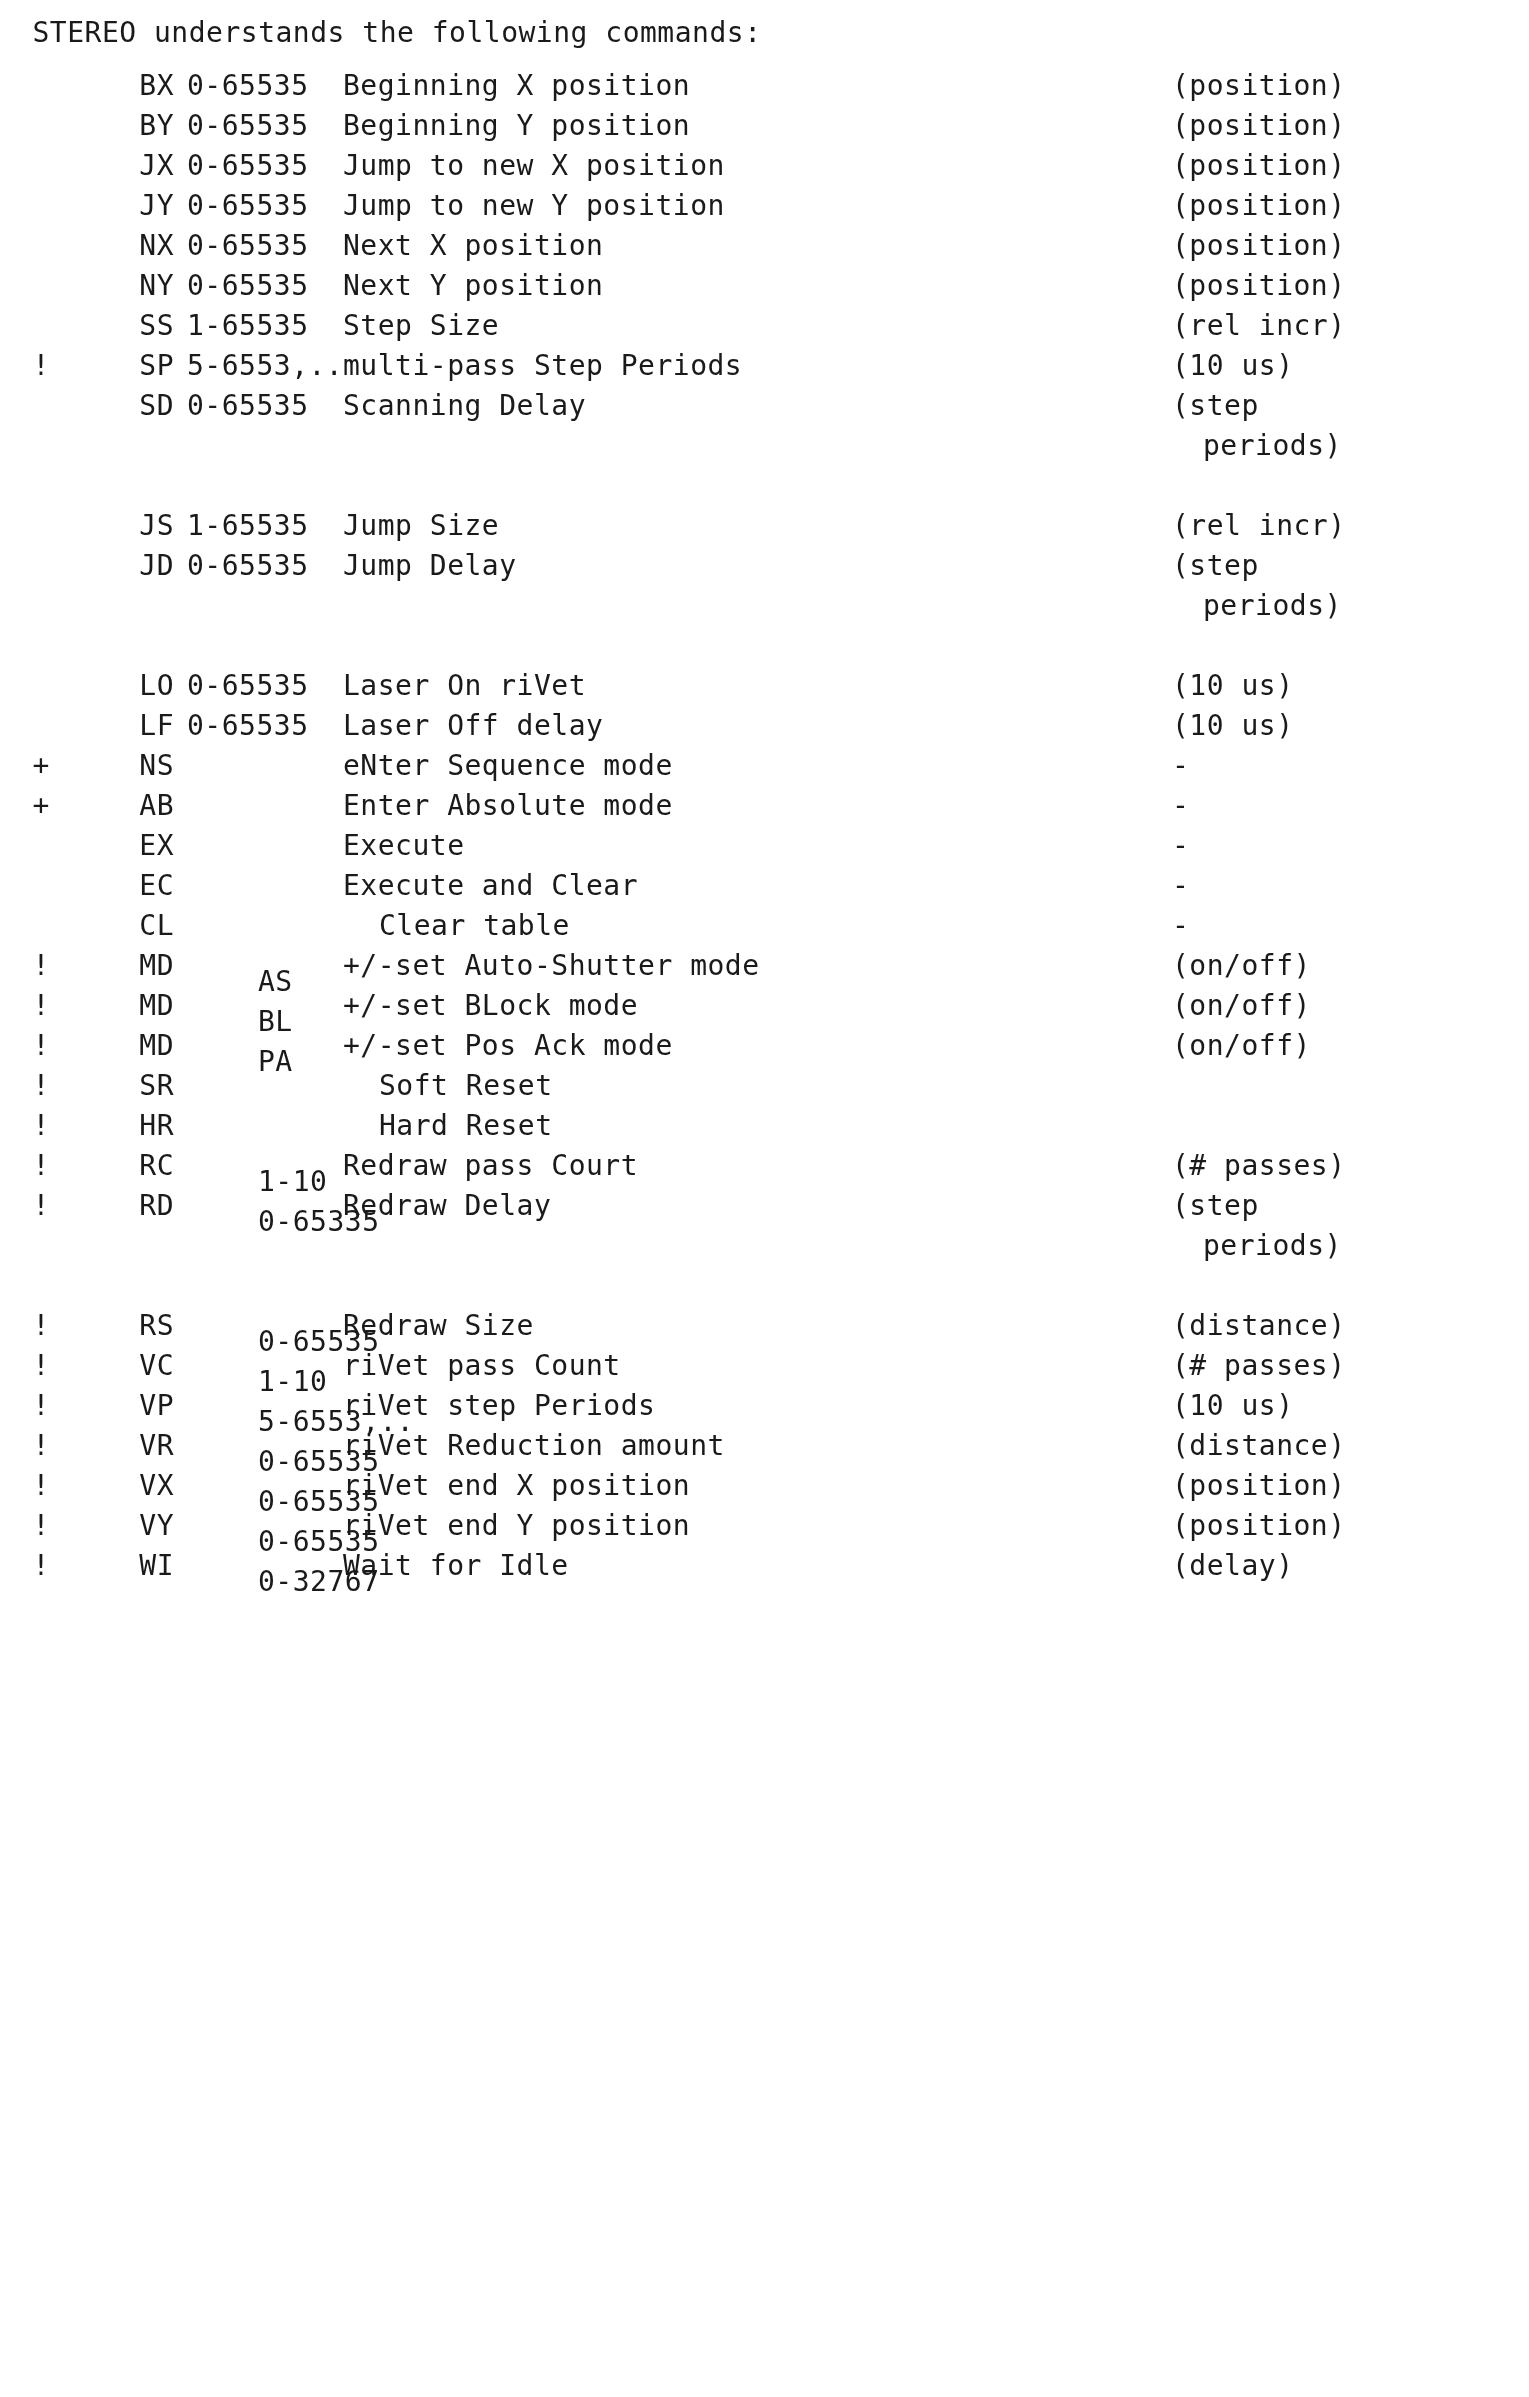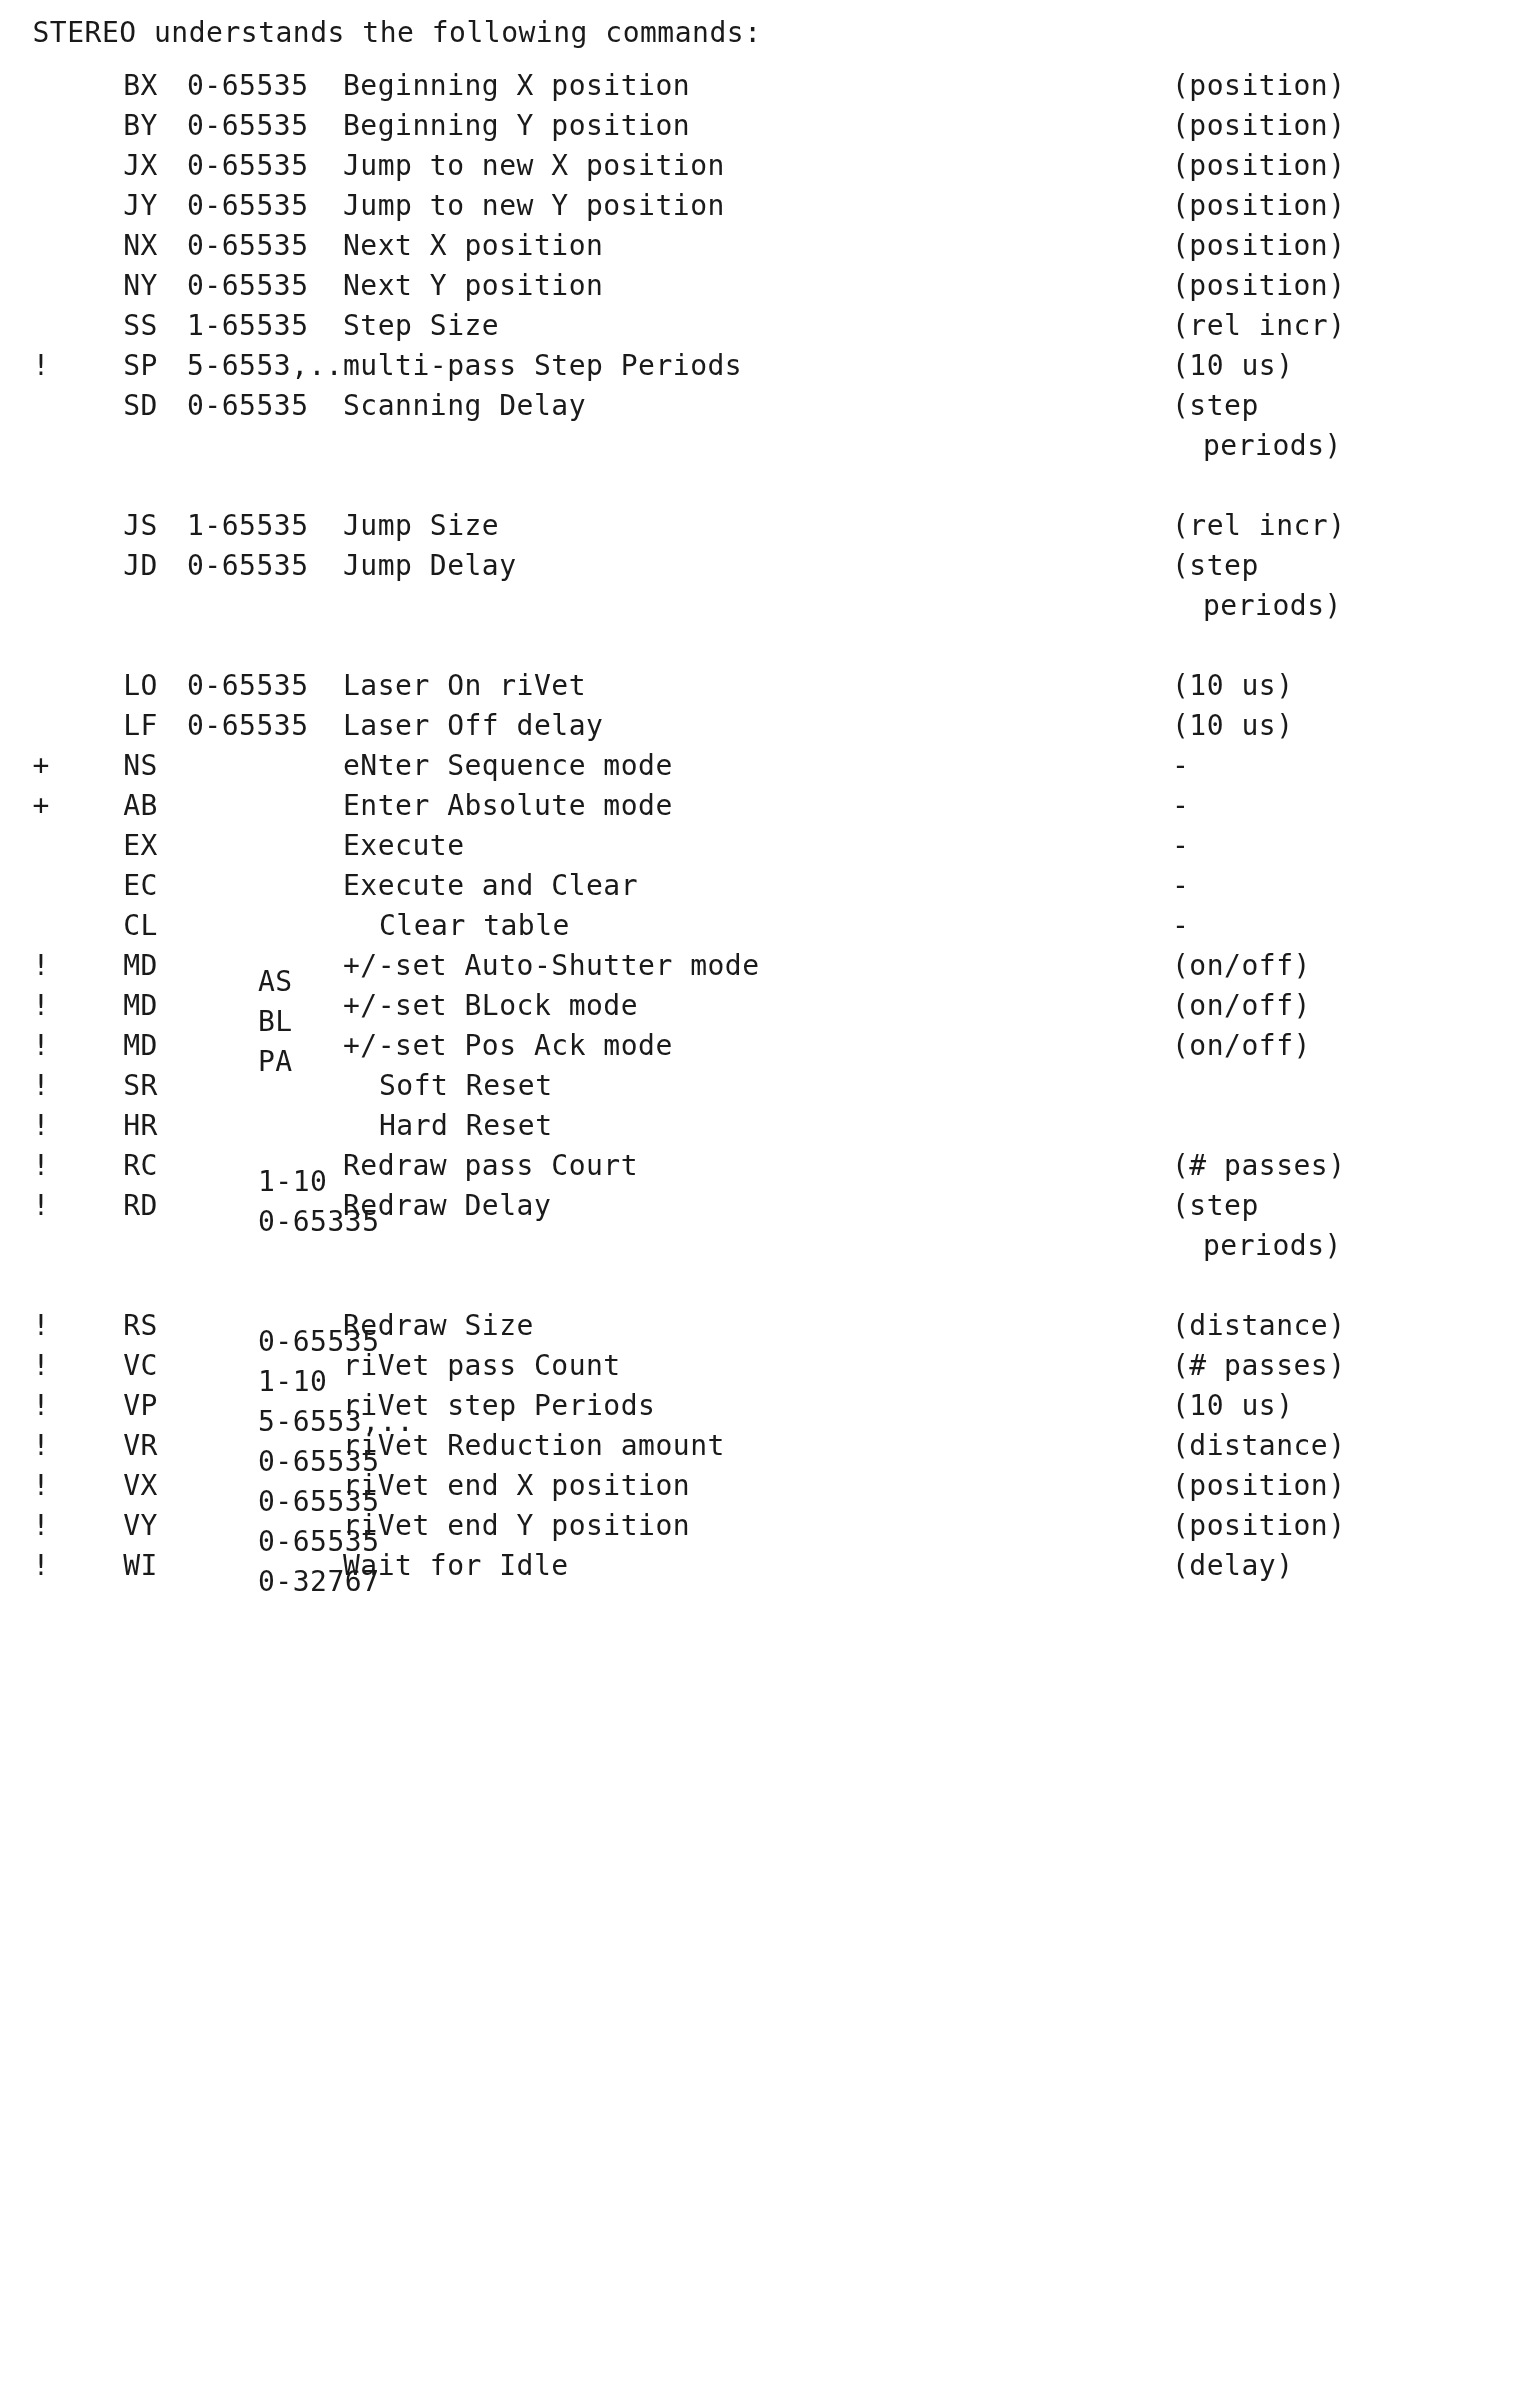--- a/index.html
+++ b/index.html
@@ -50,21 +50,21 @@
   .c-mark {
     position: absolute;
     left: 32.5px;
     width: 38px;
     text-align: left;
   }
   .c-cmd {
     position: absolute;
     left: 107px;
     width: 67px;
-    text-align: center;
+    text-align: right;
   }
   .c-range {
     position: absolute;
     left: 187px;
     text-align: right;
   }
   .c-range.indent2 {
     left: 258px;
     margin-top: 16px;
   }

